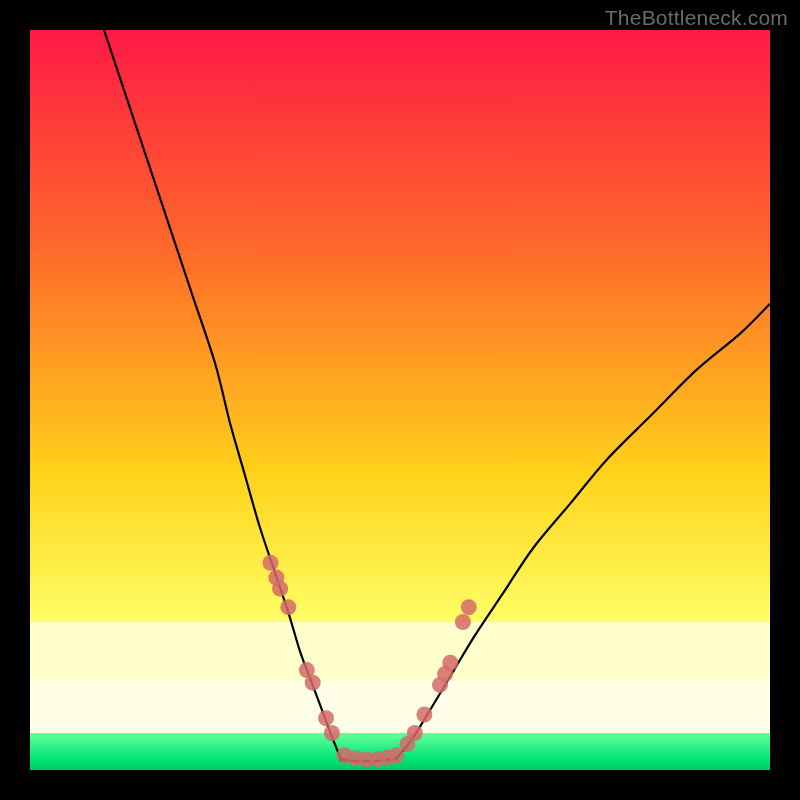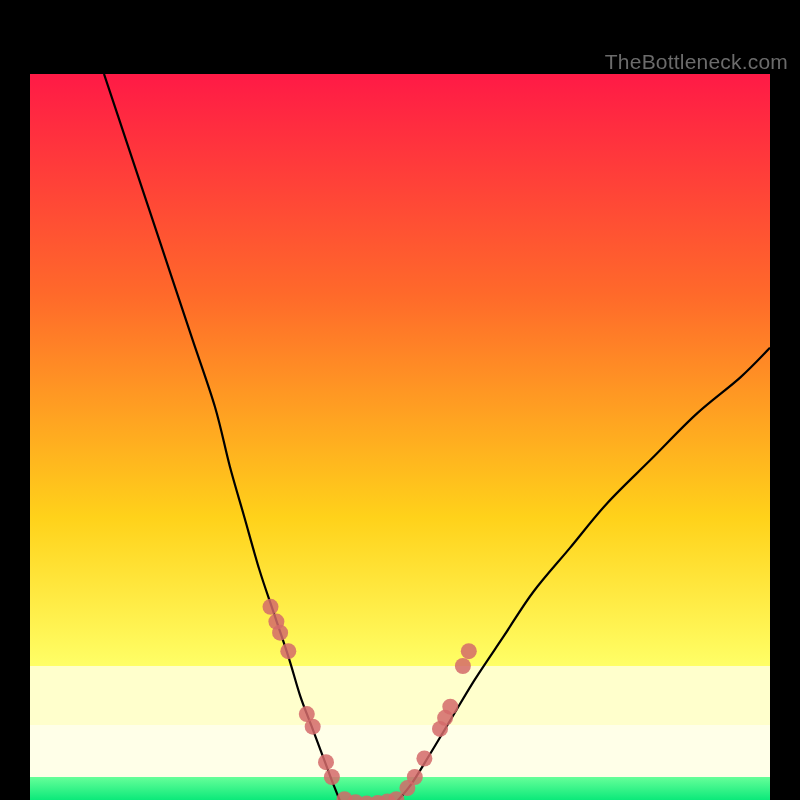--- a/index.html
+++ b/index.html
@@ -8,21 +8,20 @@
     width: 800px;
     height: 800px;
     overflow: hidden;
     background: #000;
     font-family: Arial, Helvetica, sans-serif;
   }
   #stage {
     position: relative;
     width: 800px;
     height: 588px;
-    margin-top: 44px;
   }
   #plot-area {
     position: absolute;
     left: 30px;
     top: 30px;
     width: 740px;
     height: 740px;
     overflow: hidden;
   }
   #gradient-bg {

